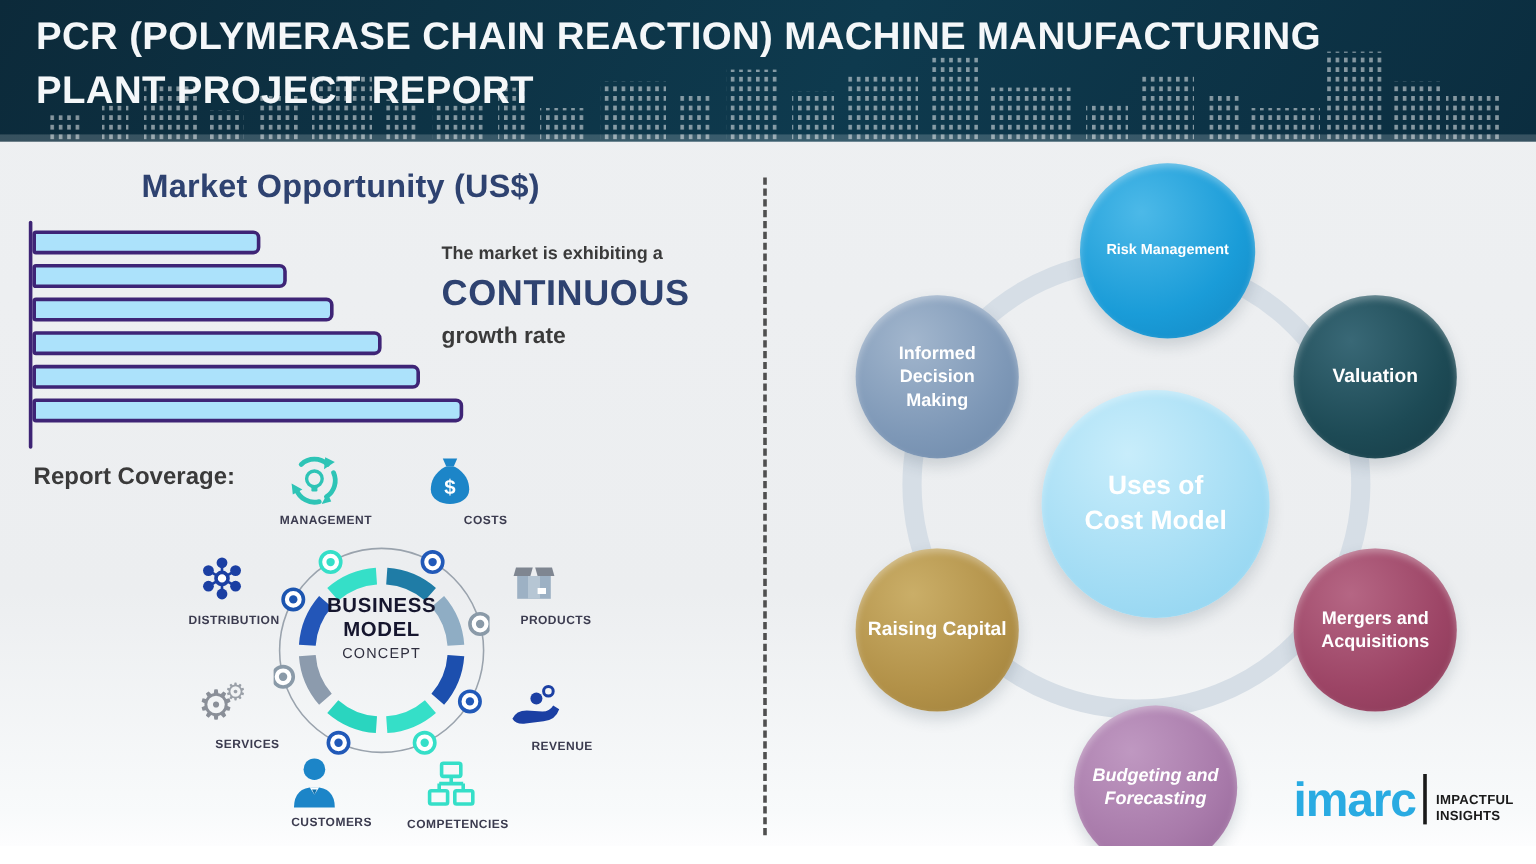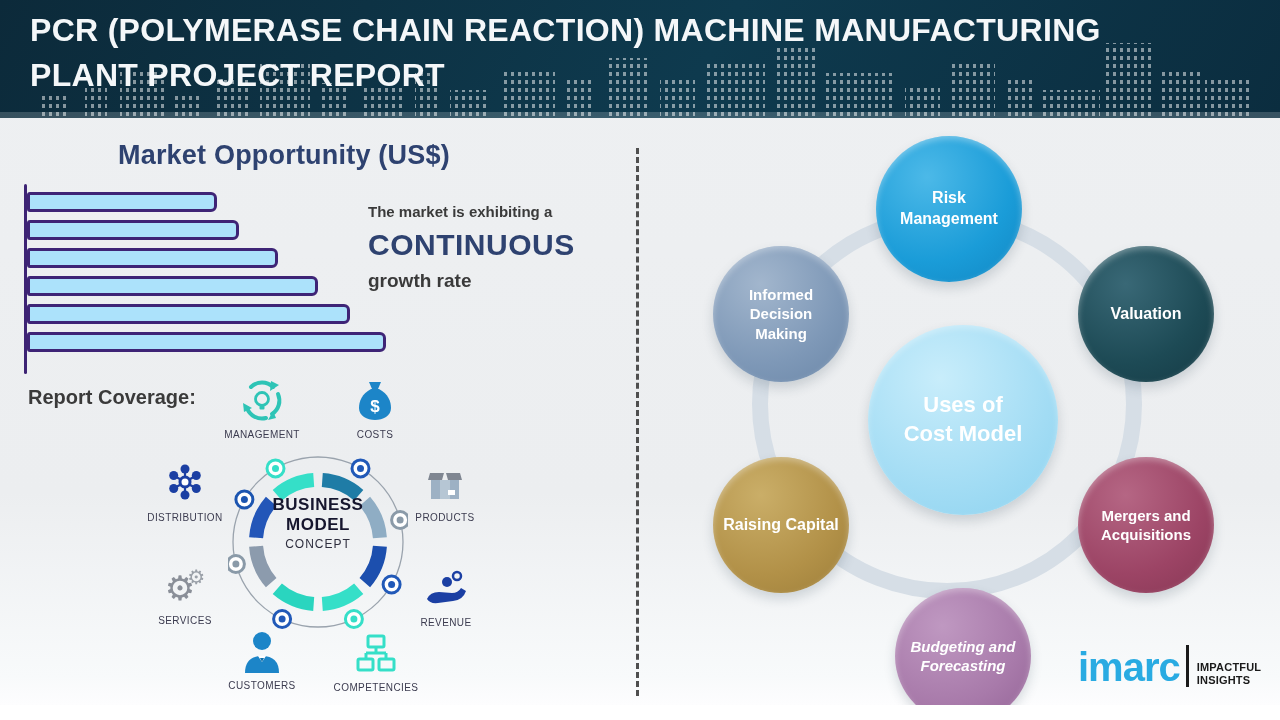--- a/index.html
+++ b/index.html
@@ -28,41 +28,41 @@
   .growth-text { position:absolute; left:368px; top:203px; width:270px; }
   .growth-l1 { font-size:15px; font-weight:bold; color:#3a3a3a; }
   .growth-l2 { font-size:30px; font-weight:bold; color:#2e4270; letter-spacing:.5px; margin-top:8px; }
   .growth-l3 { font-size:19px; font-weight:bold; color:#3a3a3a; margin-top:8px; }
   .coverage-label { position:absolute; left:28px; top:386px; font-size:20px;
             font-weight:bold; color:#3a3a3a; }
 
   
   .bm-icon { position:absolute; width:96px; text-align:center; }
   .bm-icon .glyph { height:48px; display:flex; align-items:center; justify-content:center; }
-  .bm-icon .lbl { margin-top:3px; font-size:10px; color:#3b3b4f; letter-spacing:.4px; font-weight:normal; }
+  .bm-icon .lbl { margin-top:3px; font-size:10px; color:#3b3b4f; letter-spacing:.4px; font-weight:bold;text-align:right; }
   .bm-ring { position:absolute; left:228px; top:452px; }
   .bm-center { position:absolute; left:258px; top:495px; width:120px; text-align:center; }
   .bm-center .l1 { font-size:17px; font-weight:bold; color:#16162e; letter-spacing:.5px; }
   .bm-center .l2 { font-size:17px; font-weight:bold; color:#16162e; letter-spacing:.5px; }
   .bm-center .l3 { font-size:12px; color:#2e2e3e; letter-spacing:1px; margin-top:2px; }
   .gear-big { font-size:34px; color:#8a8f98; line-height:1; }
   .gear-small { font-size:20px; color:#9aa0a8; line-height:1; margin-left:-8px; margin-top:-22px; }
 
   
   .divider { position:absolute; left:636px; top:148px; height:548px; width:0;
             border-left:3px dashed #4f4f4f; }
 
   
   .connector-ring { position:absolute; left:752px; top:209px; width:390px; height:390px;
             border:16px solid #d6dee6; border-radius:50%; }
   .node-circle { position:absolute; border-radius:50%; display:flex; align-items:center;
             justify-content:center; text-align:center; color:#fff; font-weight:bold;
             box-shadow:0 6px 12px rgba(40,60,80,.18), inset 0 3px 6px rgba(255,255,255,.35);
             padding:10px; line-height:1.3; }
-  .c-risk       { left:876px;  top:136px; width:146px; height:146px; font-size:16px;
+  .c-risk       { left:900px;  top:136px; width:146px; height:146px; font-size:12px;
             background:radial-gradient(circle at 35% 28%, #4cb9e8, #1a9cd8 60%, #1186c2 100%); }
   .c-informed   { left:713px;  top:246px; width:136px; height:136px; font-size:15px;
             background:radial-gradient(circle at 35% 28%, #a2b6cd, #7e98b7 60%, #6b87a8 100%); }
   .c-valuation  { left:1078px; top:246px; width:136px; height:136px; font-size:16px;
             background:radial-gradient(circle at 35% 28%, #396876, #1d4a55 60%, #153a44 100%); }
   .c-center     { left:868px;  top:325px; width:190px; height:190px; font-size:22px;
             background:radial-gradient(circle at 38% 28%, #c8edfb, #a2dcf4 62%, #8cd2ef 100%);
             flex-direction:column; }
   .c-raising    { left:713px;  top:457px; width:136px; height:136px; font-size:16px;
             background:radial-gradient(circle at 35% 28%, #caae68, #b29148 60%, #9d7e39 100%); }

